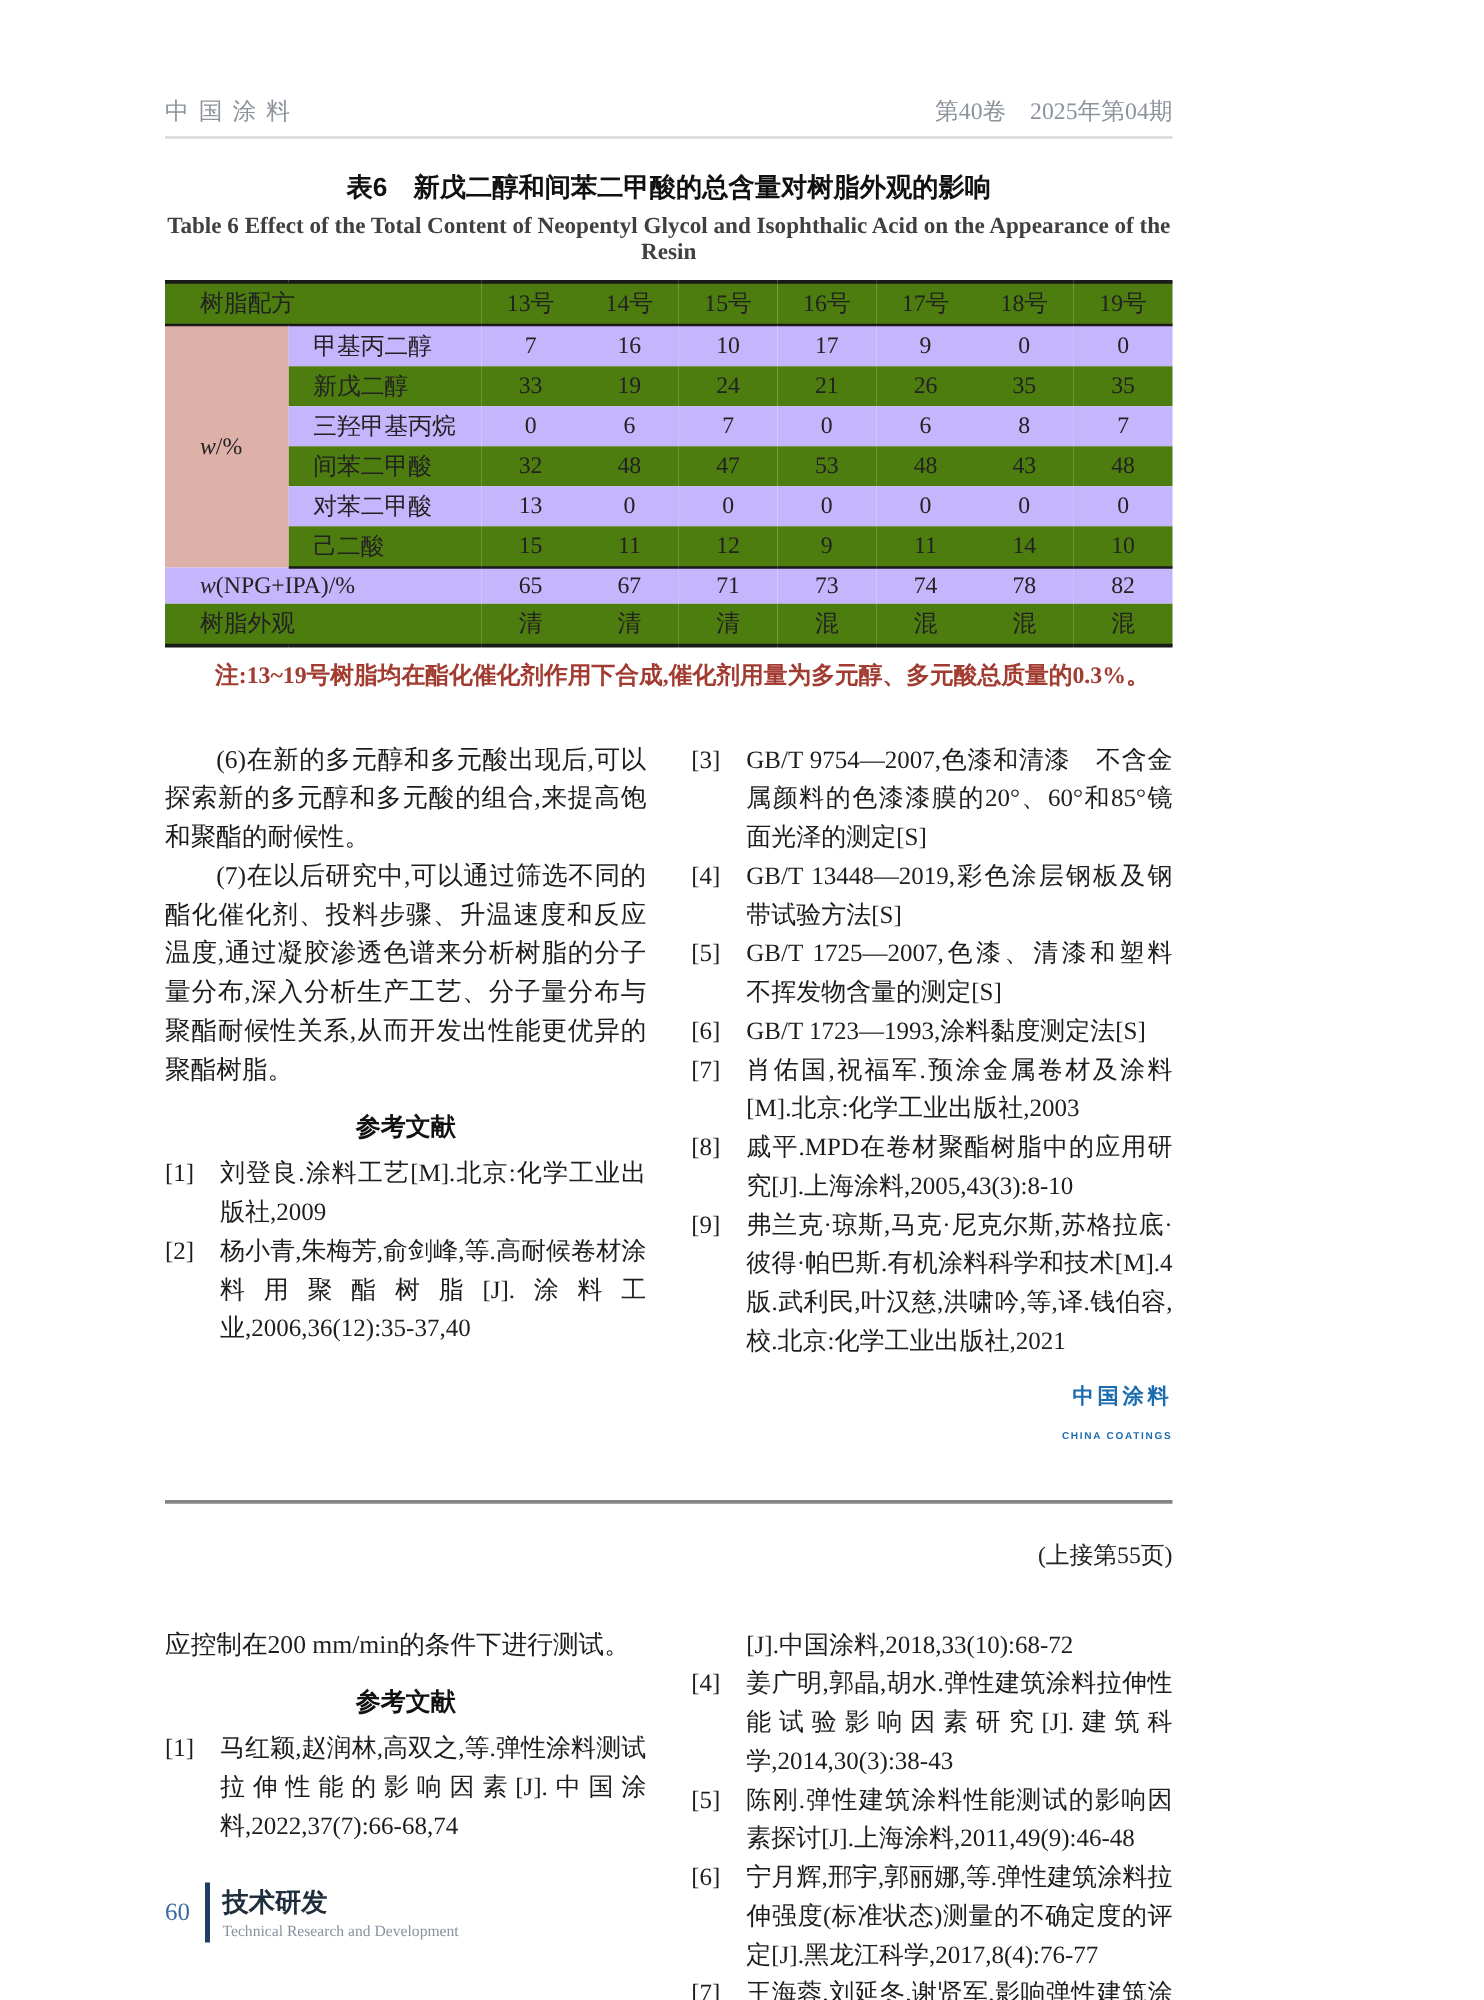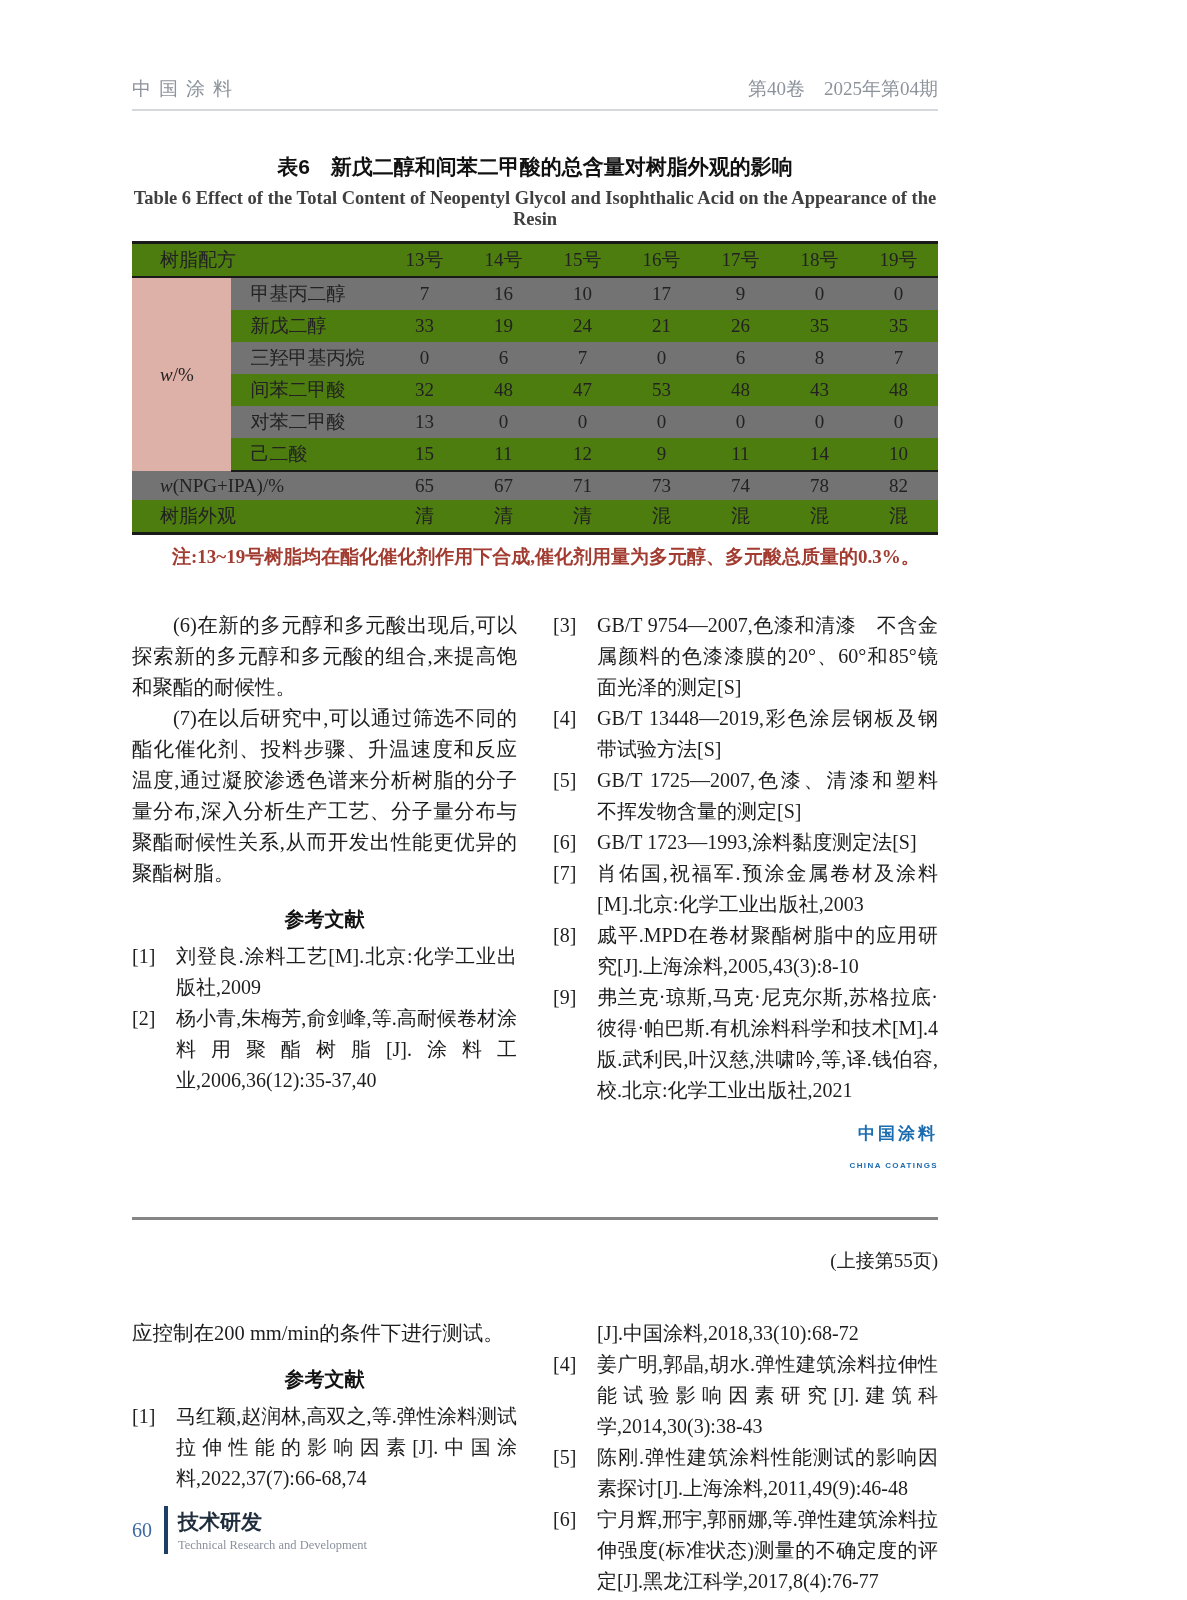--- a/index.html
+++ b/index.html
@@ -11,31 +11,31 @@
 
   
   .page-head {
     display:flex; justify-content:space-between; align-items:flex-end;
     padding-top:76px; padding-bottom:7px; border-bottom:2px solid #d5d8dc;
     color:#8d939c; font-size:19px;
   }
   .page-head .journal { letter-spacing:8px; }
 
   
-  .table-section { margin-top:42px; }
+  .table-section { margin-top:25px; }
   .tbl-title-zh { text-align:center; font-weight:bold; font-size:21px; color:#111;
                   font-family:"Liberation Sans", sans-serif; }
   .tbl-title-en { text-align:center; font-weight:bold; font-size:18.5px; margin-top:7px; color:#404040; }
 
   table.resin { width:100%; border-collapse:collapse; margin-top:11px;
                 border-top:3px solid #1a1a1a; border-bottom:3px solid #1a1a1a; }
   table.resin td { font-size:19px; text-align:center; padding:3px 2px; color:#222; }
   table.resin td.lbl { text-align:left; }
   .row-pink td { background:#4d7c0f; }
-  .row-white td { background:#737373; }
+  .row-white td { background:#c4b5fd; }
   td.grp { background:#deb1a8 !important; text-align:left !important; padding-left:28px !important;
            vertical-align:middle; }
   .head-row td { border-bottom:2px solid #1a1a1a; padding-top:4px; padding-bottom:4px; }
   .head-row td.lbl { padding-left:28px; }
   tr.bottom-sep td { border-bottom:2px solid #1a1a1a; }
   table.resin td.sub-lbl { padding-left:20px; }
   .npg-row td { padding-top:1px; padding-bottom:2px; }
   .last-row td { padding-top:2px; padding-bottom:3px; }
   .npg-row td.lbl { padding-left:28px; }
   .last-row td.lbl { padding-left:28px; }

